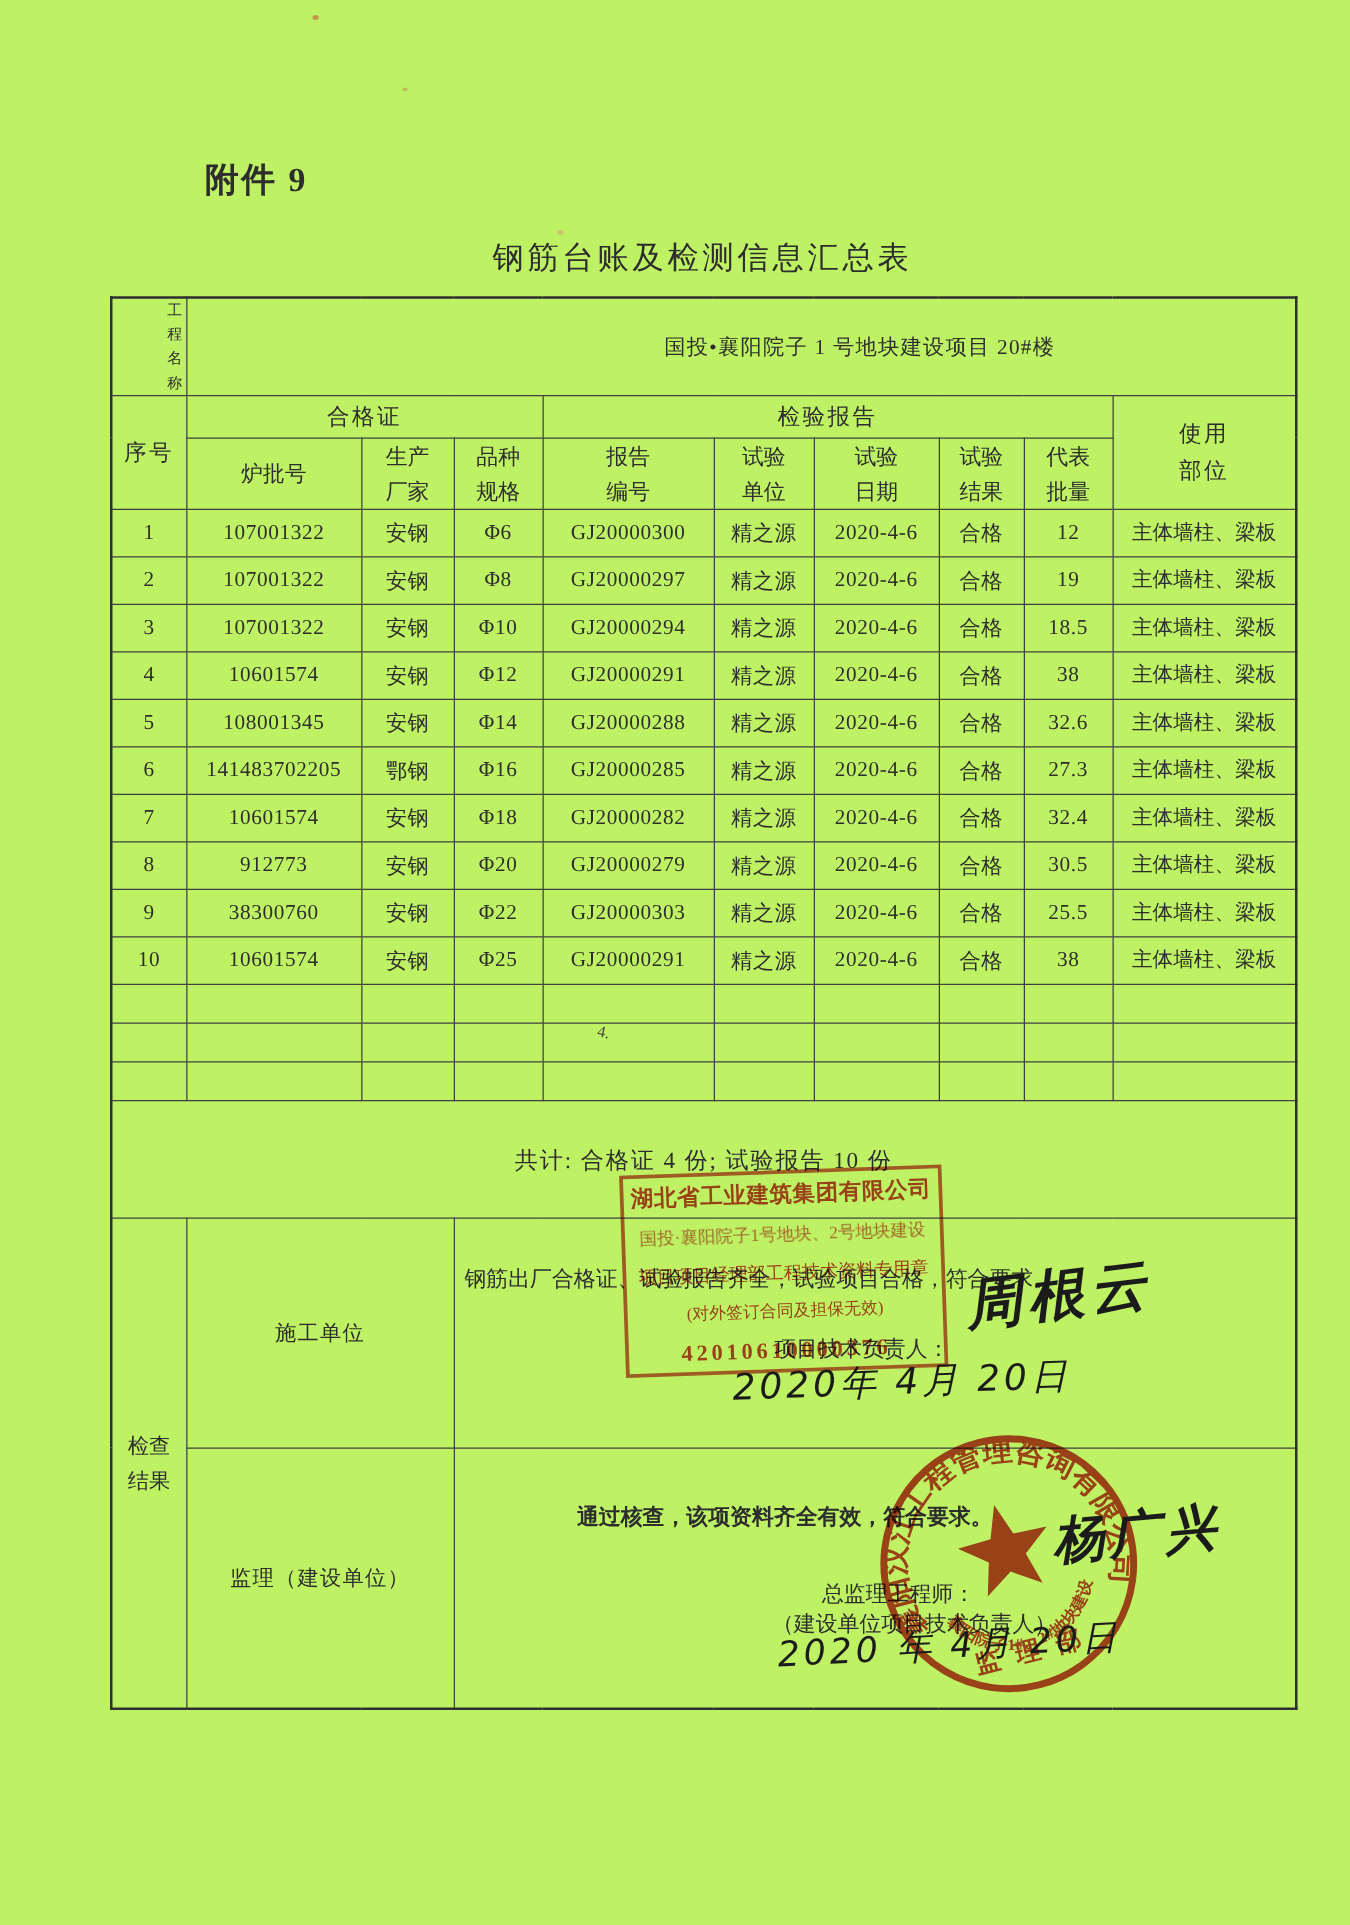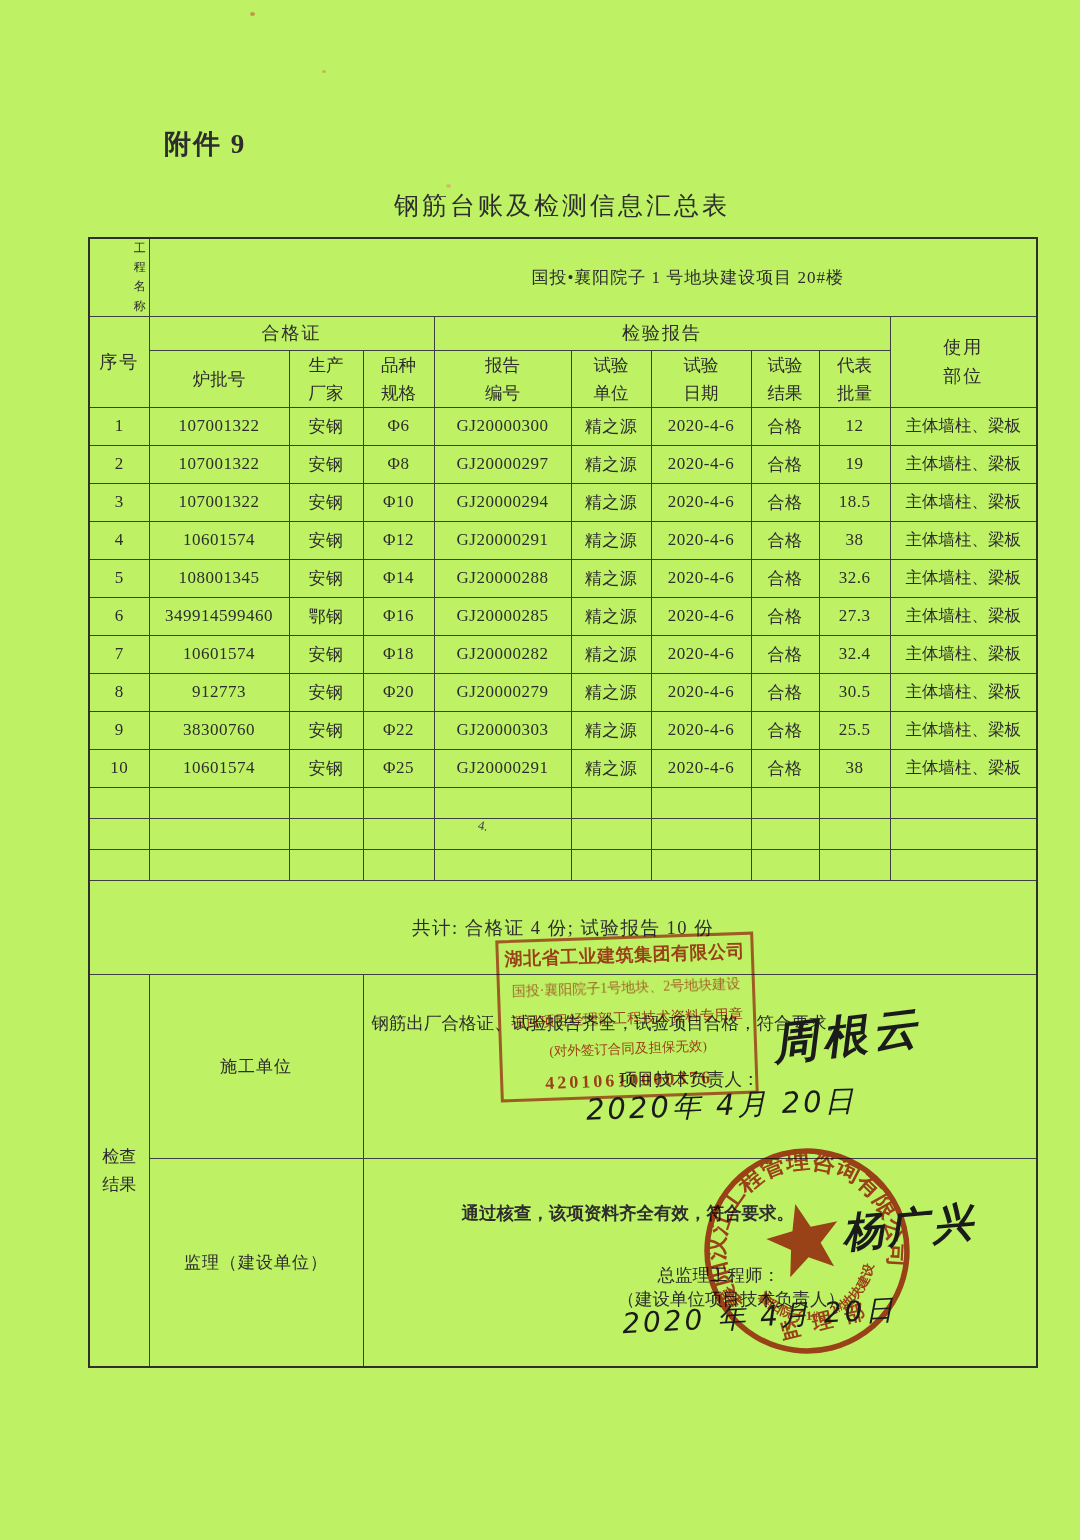--- a/index.html
+++ b/index.html
@@ -191,21 +191,21 @@
       <td>GJ20000288</td>
       <td>精之源</td>
       <td>2020-4-6</td>
       <td>合格</td>
       <td>32.6</td>
       <td class="cell-usage">主体墙柱、梁板</td>
     </tr>
 
     <tr class="data-row">
       <td>6</td>
-      <td>349914599460</td>
+      <td>141483702205</td>
       <td>鄂钢</td>
       <td>Φ16</td>
       <td>GJ20000285</td>
       <td>精之源</td>
       <td>2020-4-6</td>
       <td>合格</td>
       <td>27.3</td>
       <td class="cell-usage">主体墙柱、梁板</td>
     </tr>
 

